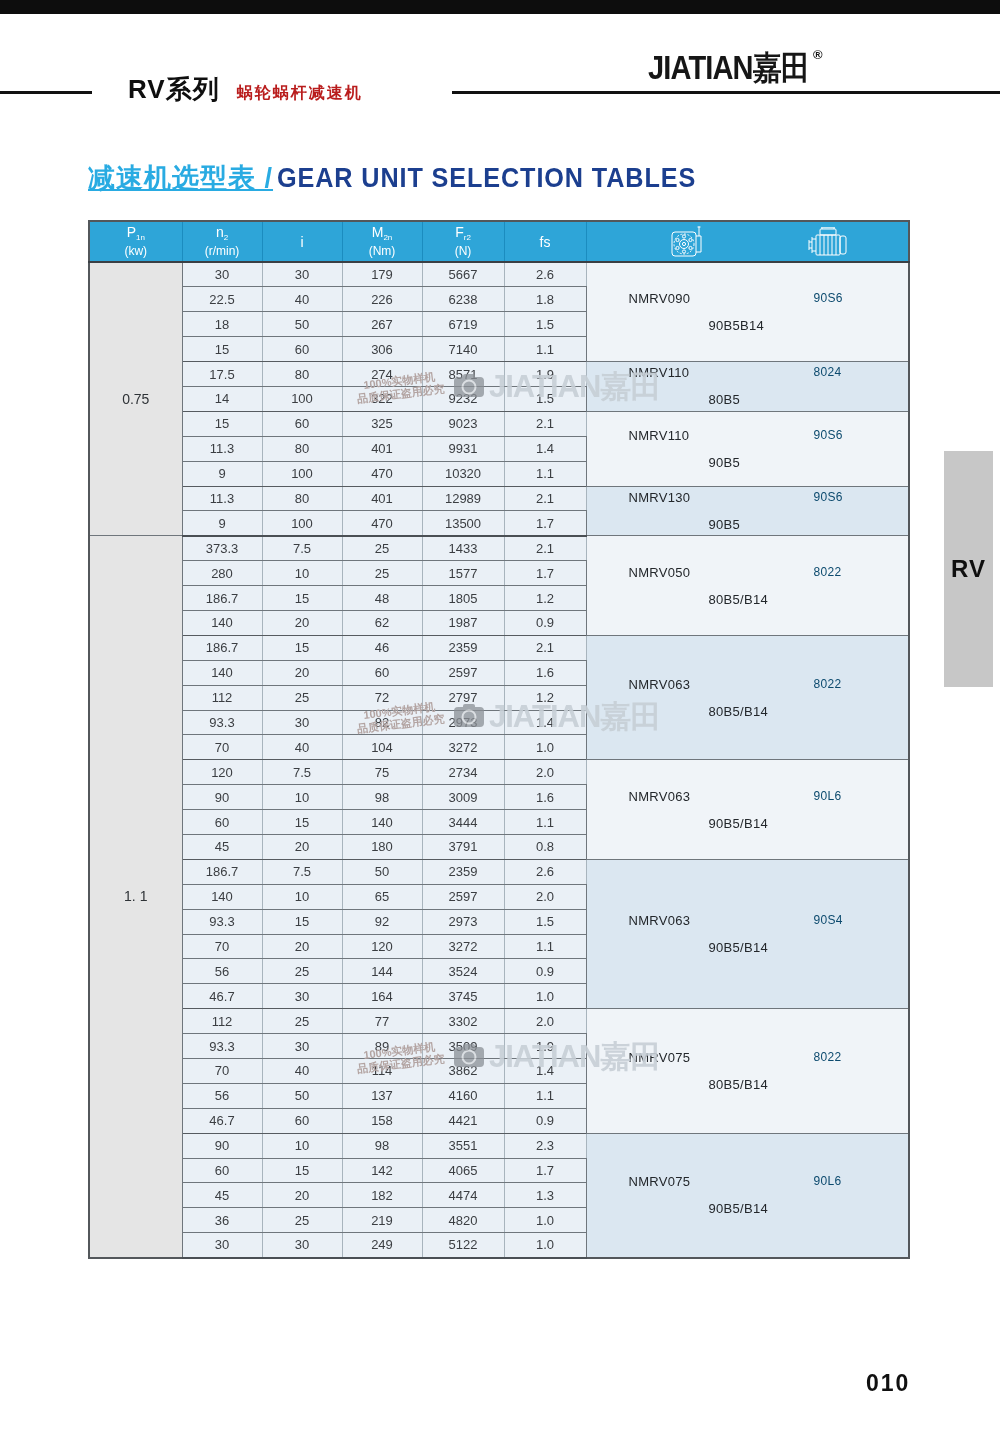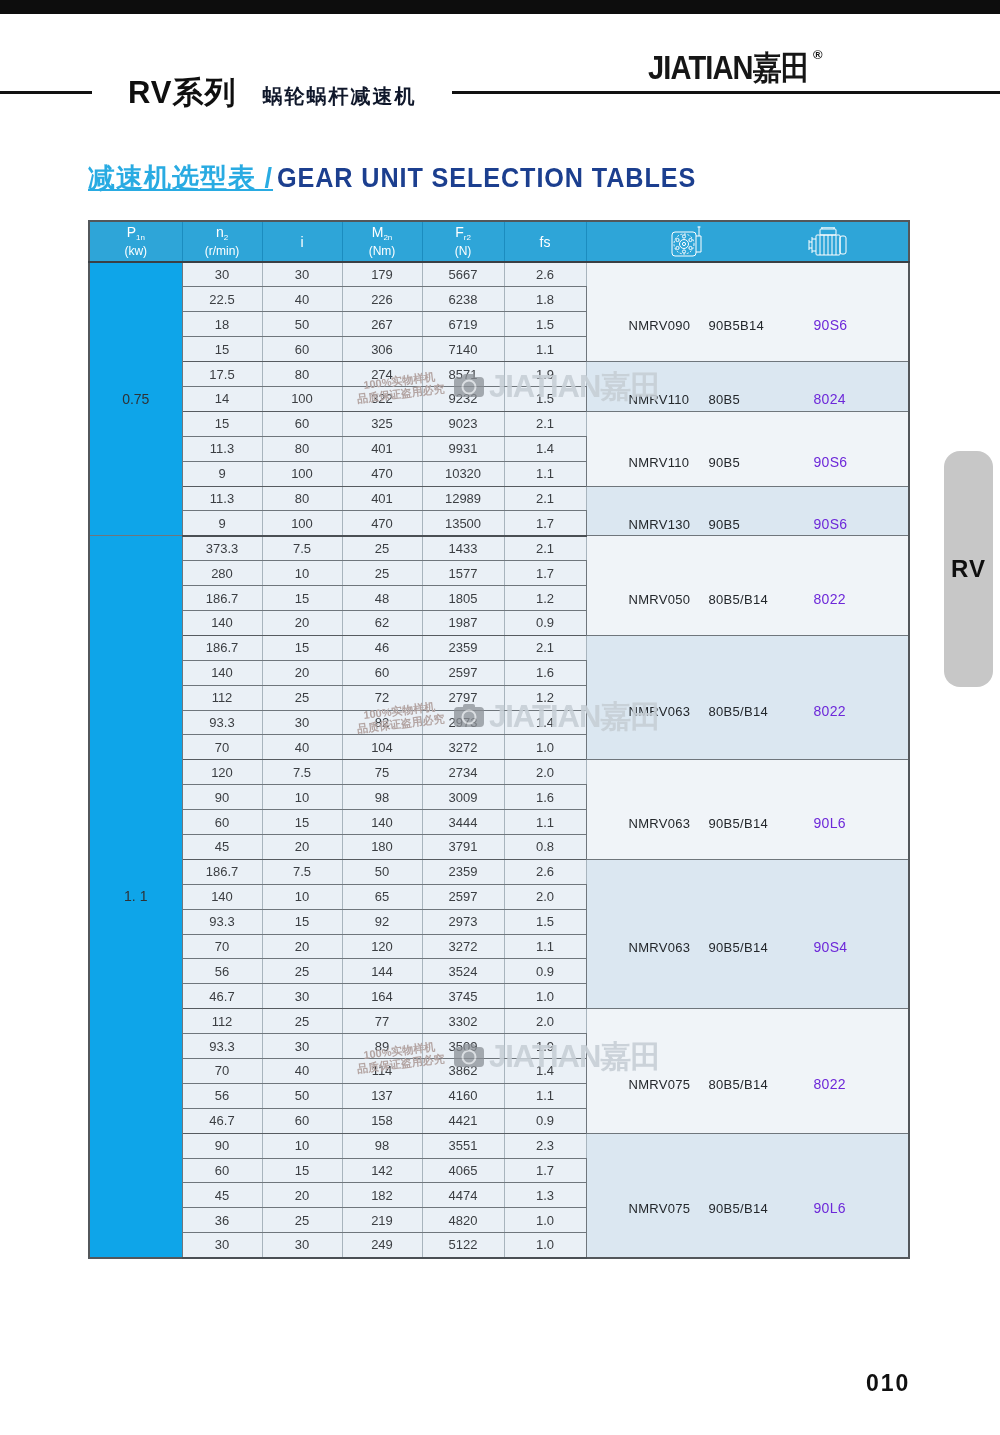--- a/index.html
+++ b/index.html
@@ -5,22 +5,22 @@
   * { margin:0; padding:0; box-sizing:border-box; }
   html,body { width:1000px; height:1435px; background:#fff;
     font-family:"Liberation Sans", sans-serif; position:relative; overflow:hidden; }
 
   .topbar { position:absolute; left:0; top:0; width:1000px; height:14px; background:#0d0d0d; }
 
   
   .rule-left  { position:absolute; left:0;   top:91px; width:92px;  height:3px; background:#111; }
   .rule-right { position:absolute; left:452px; top:91px; width:548px; height:3px; background:#111; }
   .series-line { position:absolute; left:128px; top:72px; white-space:nowrap; }
-  .series-title { font-size:31px; font-weight:900; color:#0f0f0f; letter-spacing:1px;margin-top:32px; }
-  .series-sub { font-size:20px; font-weight:900; color:#0f172a; margin-left:26px; letter-spacing:2px; }
+  .series-title { font-size:26px; font-weight:900; color:#0f0f0f; letter-spacing:1px;margin-top:32px; }
+  .series-sub { font-size:16px; font-weight:900; color:#b91c1c; margin-left:17px; letter-spacing:2px; }
   .brand-logo { position:absolute; left:648px; top:46px; white-space:nowrap; }
   .brand-text { display:inline-block; font-size:33px; font-weight:900; color:#161616;
     letter-spacing:-1px; transform:scaleX(0.88); transform-origin:left; }
   .brand-reg { font-size:13px; font-weight:700; color:#161616; vertical-align:20px; margin-left:-18px; }
 
   .section-title { position:absolute; left:88px; top:160px; white-space:nowrap; }
   .st-zh { font-size:27px; font-weight:700; color:#29abe2; letter-spacing:1px;text-decoration:underline; }
   .st-en { display:inline-block; font-size:28px; font-weight:800; color:#1c3f8f;
     letter-spacing:1px; transform:scaleX(0.9); transform-origin:left; margin-left:4px; }
 
@@ -39,45 +39,45 @@
   .th-unit { font-size:12px; line-height:13px; }
   .th-icons { position:relative; }
   .icon-abs1 { position:absolute; left:83px; top:4px; }
   .icon-abs2 { position:absolute; left:220px; top:5px; }
 
   tbody td { height:24.9px; text-align:center; vertical-align:middle;
     font-size:13px; color:#3b3e42;
     border-left:1px solid #a8b4bd; border-right:1px solid #a8b4bd;
     border-top:1px solid #6f767c; border-bottom:1px solid #6f767c; }
   td.data-cell { background:#eaf0f6; }
-  td.power-cell { background:#0ea5e9; font-size:14px; color:#2e3236;
+  td.power-cell { background:#e5e5e5; font-size:14px; color:#2e3236;
     border-right:1px solid #6f767c; }
   td.model-cell { text-align:left; border-left:1px solid #6f767c; }
   td.model-cell.shade-light { background:#f0f4f8; }
   td.model-cell.shade-dark  { background:#dbe7f1; }
-  .model-flex { display:flex; padding-left:42px; align-items:flex-end; }
+  .model-flex { display:flex; padding-left:42px; align-items:flex-start; }
   .mc-model { width:80px; font-size:13px; color:#23272b; letter-spacing:0.3px; }
   .mc-flange{ width:105px; font-size:13px; color:#23272b; letter-spacing:0.3px;margin-top:27px; }
-  .mc-motor { flex:1; font-size:14px; color:#6d28d9; letter-spacing:0.3px; }
+  .mc-motor { flex:1; font-size:12px; color:#0c4a6e; letter-spacing:0.3px; }
   tr.sg-end td { border-bottom:1px solid #565b60; }
   tr.pg-end td { border-bottom:2px solid #4a4f54; }
 
   
   .watermark { position:absolute; left:364px; width:400px; height:42px;
     display:flex; align-items:center; pointer-events:none; z-index:5; }
   .wm-text { font-size:11px; line-height:13px; color:#b3a4a2; font-weight:700;
     transform:rotate(-7deg); white-space:nowrap; }
   .wm-text .l2 { display:block; margin-left:-8px; }
   .wm-cam { margin:0 5px 0 10px; opacity:0.75; }
   .wm-brand { font-size:31px; font-weight:900; color:#c7cfd6; letter-spacing:-1px;
     white-space:nowrap; opacity:0.9; }
 
   
   .side-tab { position:absolute; left:944px; top:451px; width:49px; height:236px;
-    background:#c7c7c7; display:flex; align-items:center; justify-content:center;border-radius:16px; }
+    background:#c7c7c7; display:flex; align-items:center; justify-content:center; }
   .side-tab span { font-size:24px; font-weight:900; color:#0f0f0f; letter-spacing:1px; }
   .page-number { position:absolute; left:866px; top:1370px; font-size:23px;
     font-weight:900; color:#101010; letter-spacing:2px; }
 </style>
 </head>
 <body>
 
 <div class="topbar"></div>
 
 <div class="rule-left"></div>

